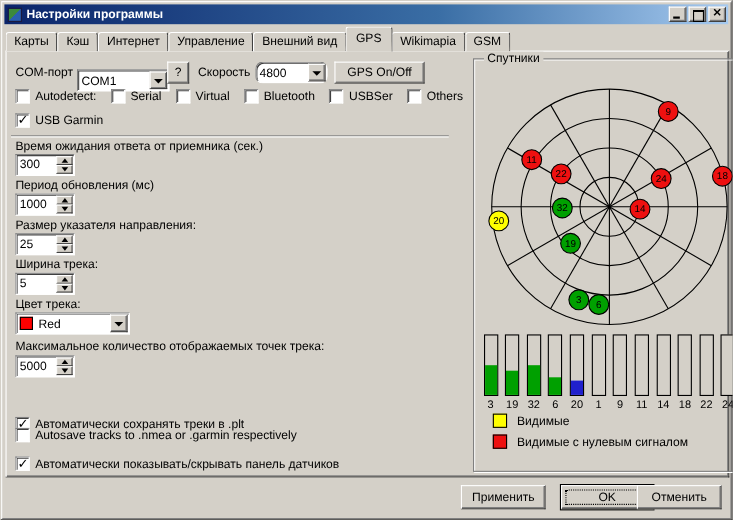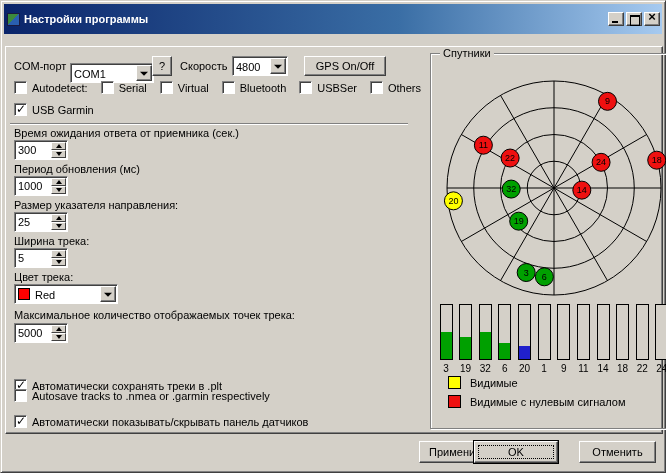--- a/index.html
+++ b/index.html
@@ -7,21 +7,21 @@
   body { font-family:"Liberation Sans","DejaVu Sans",sans-serif; font-size:11px; color:#000; }
 
   .window {
     position:relative; width:666px; height:473px; background:#d4d0c8;
     border:1px solid; border-color:#d4d0c8 #404040 #404040 #d4d0c8;
     box-shadow: inset 1px 1px 0 #fff, inset -1px -1px 0 #808080;
   }
 
   
   .titlebar {
-    position:absolute; left:3px; right:3px; top:3px; height:30px;
+    position:absolute; left:3px; right:3px; top:3px; height:18px;
     background:linear-gradient(to right,#0a246a,#3a6ea5 60%,#a6caf0);
     display:flex; align-items:center; padding:0 2px 0 3px;
   }
   .app-icon { width:13px; height:13px; flex:none; margin-right:4px;
     background:linear-gradient(135deg,#3c8a3c 0 50%,#2a5fb0 50% 100%);
     border:1px solid #1a1a40; }
   .title-text { color:#fff; font-weight:bold; font-size:11px; flex:1;
     white-space:nowrap; overflow:hidden; }
   .tb-btn { width:16px; height:14px; flex:none; position:relative; margin-left:2px;
     background:#d4d0c8; border:1px solid; border-color:#fff #404040 #404040 #fff;
@@ -123,33 +123,43 @@
 <div class="window">
 
   <div class="titlebar">
     <div class="app-icon"></div>
     <div class="title-text">Настройки программы</div>
     <div class="tb-btn tb-min"></div>
     <div class="tb-btn tb-max"></div>
     <div class="tb-btn tb-close"></div>
   </div>
 
+  <div class="tab-strip">
+      <div class="tab">Карты</div>
+      <div class="tab">Кэш</div>
+      <div class="tab">Интернет</div>
+      <div class="tab">Управление</div>
+      <div class="tab">Внешний вид</div>
+      <div class="tab active">GPS</div>
+      <div class="tab">Wikimapia</div>
+      <div class="tab">GSM</div>
+    </div>
 
   <div class="tab-panel">
 
     <span class="lbl" style="left:8px;top:13px;">COM-порт</span>
     <div class="combo sunken" style="left:64px;top:16px;width:84px;justify-content:center;">
       <span class="val">COM1</span>
       <span class="combo-btn">
           <span class="arr-down"></span>
         </span>
     </div>
     <div class="push" style="left:146px;top:9px;width:20px;">?</div>
     <span class="lbl" style="left:174px;top:13px;">Скорость</span>
-    <div class="combo sunken" style="left:226px;top:9px;width:56px;">
+    <div class="combo sunken" style="left:226px;top:9px;width:66px;border-radius:7px;">
       <span class="val">4800</span>
       <span class="combo-btn">
           <span class="arr-down"></span>
         </span>
     </div>
     <div class="push" style="left:298px;top:9px;width:82px;">GPS On/Off</div>
 
     <div class="chk-row">
         <label class="chk">
           <span class="box"></span>
@@ -377,16 +387,16 @@
           <div class="legend-row">
             <span class="legend-sq" style="background: rgb(238, 16, 16);"></span>
             <span>Видимые с нулевым сигналом</span>
           </div>
         </div>
     </div>
 
   </div>
 
   <div class="footer-btn" style="left:418px;width:77px;">Применить</div>
-  <div class="footer-btn default" style="left:473px;width:84px;">OK</div>
+  <div class="footer-btn default" style="left:509px;width:84px;">OK</div>
   <div class="footer-btn" style="left:578px;width:77px;">Отменить</div>
 
 </div>
 
 </body></html>

